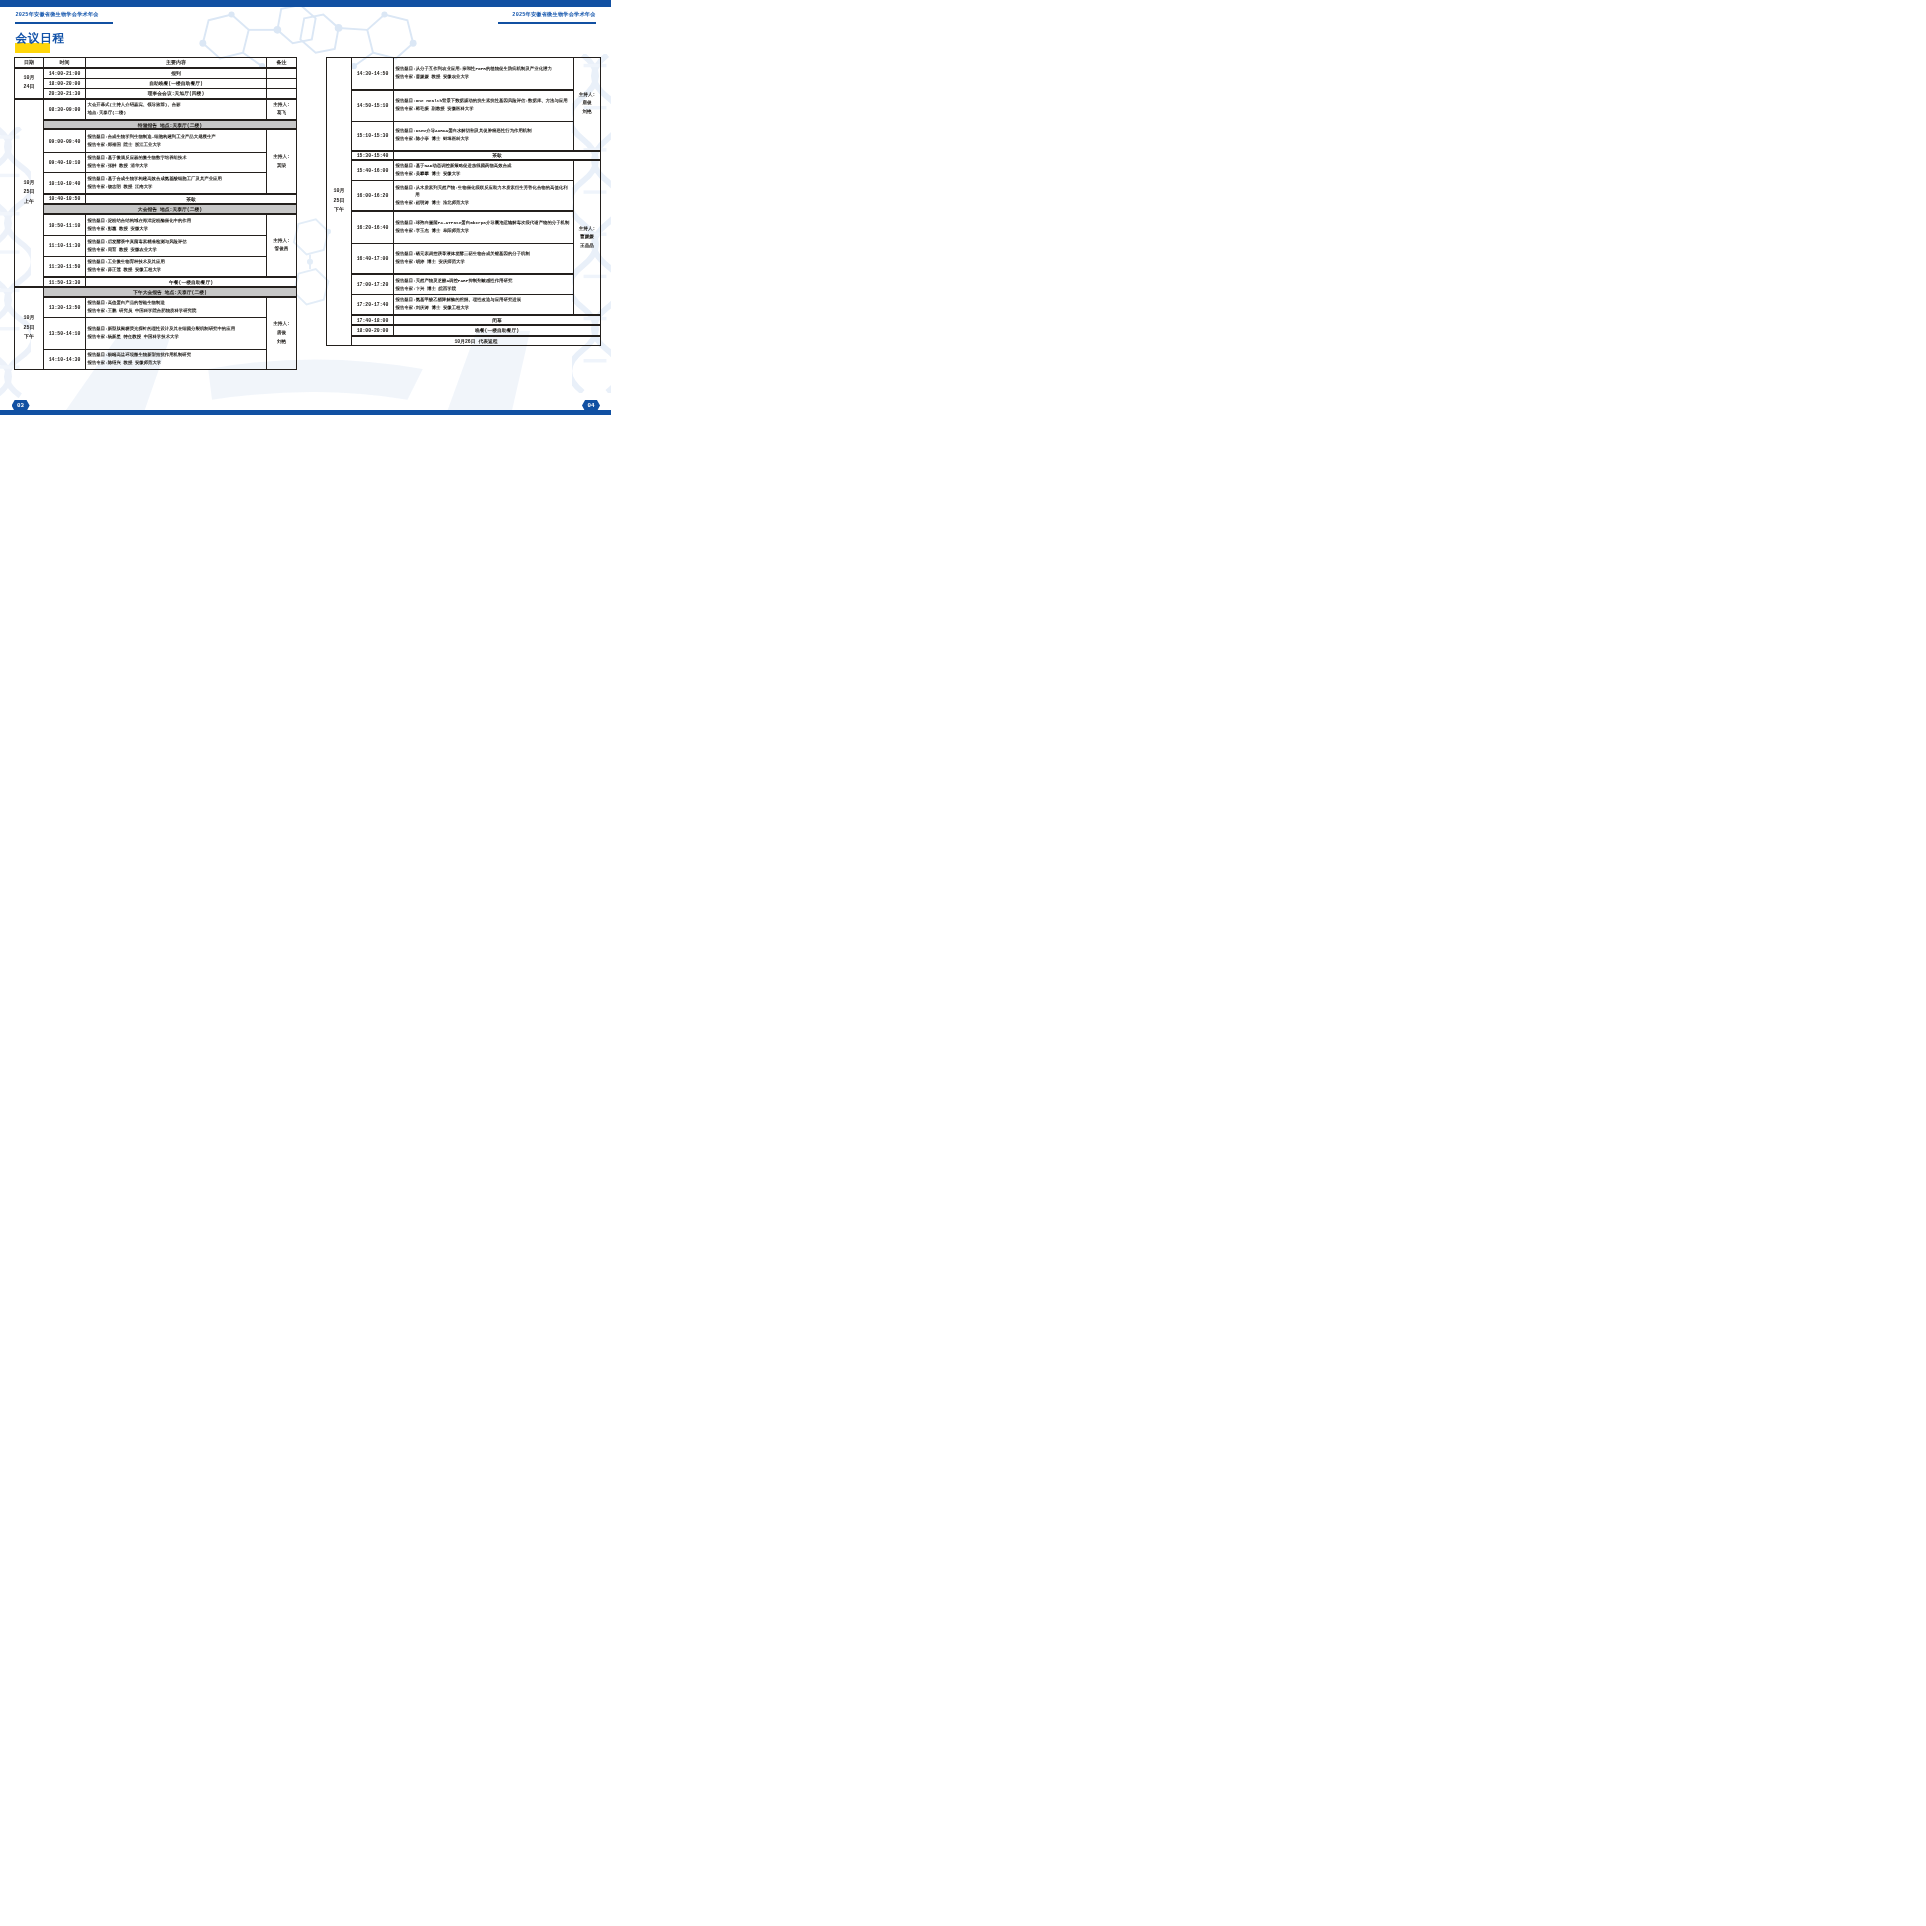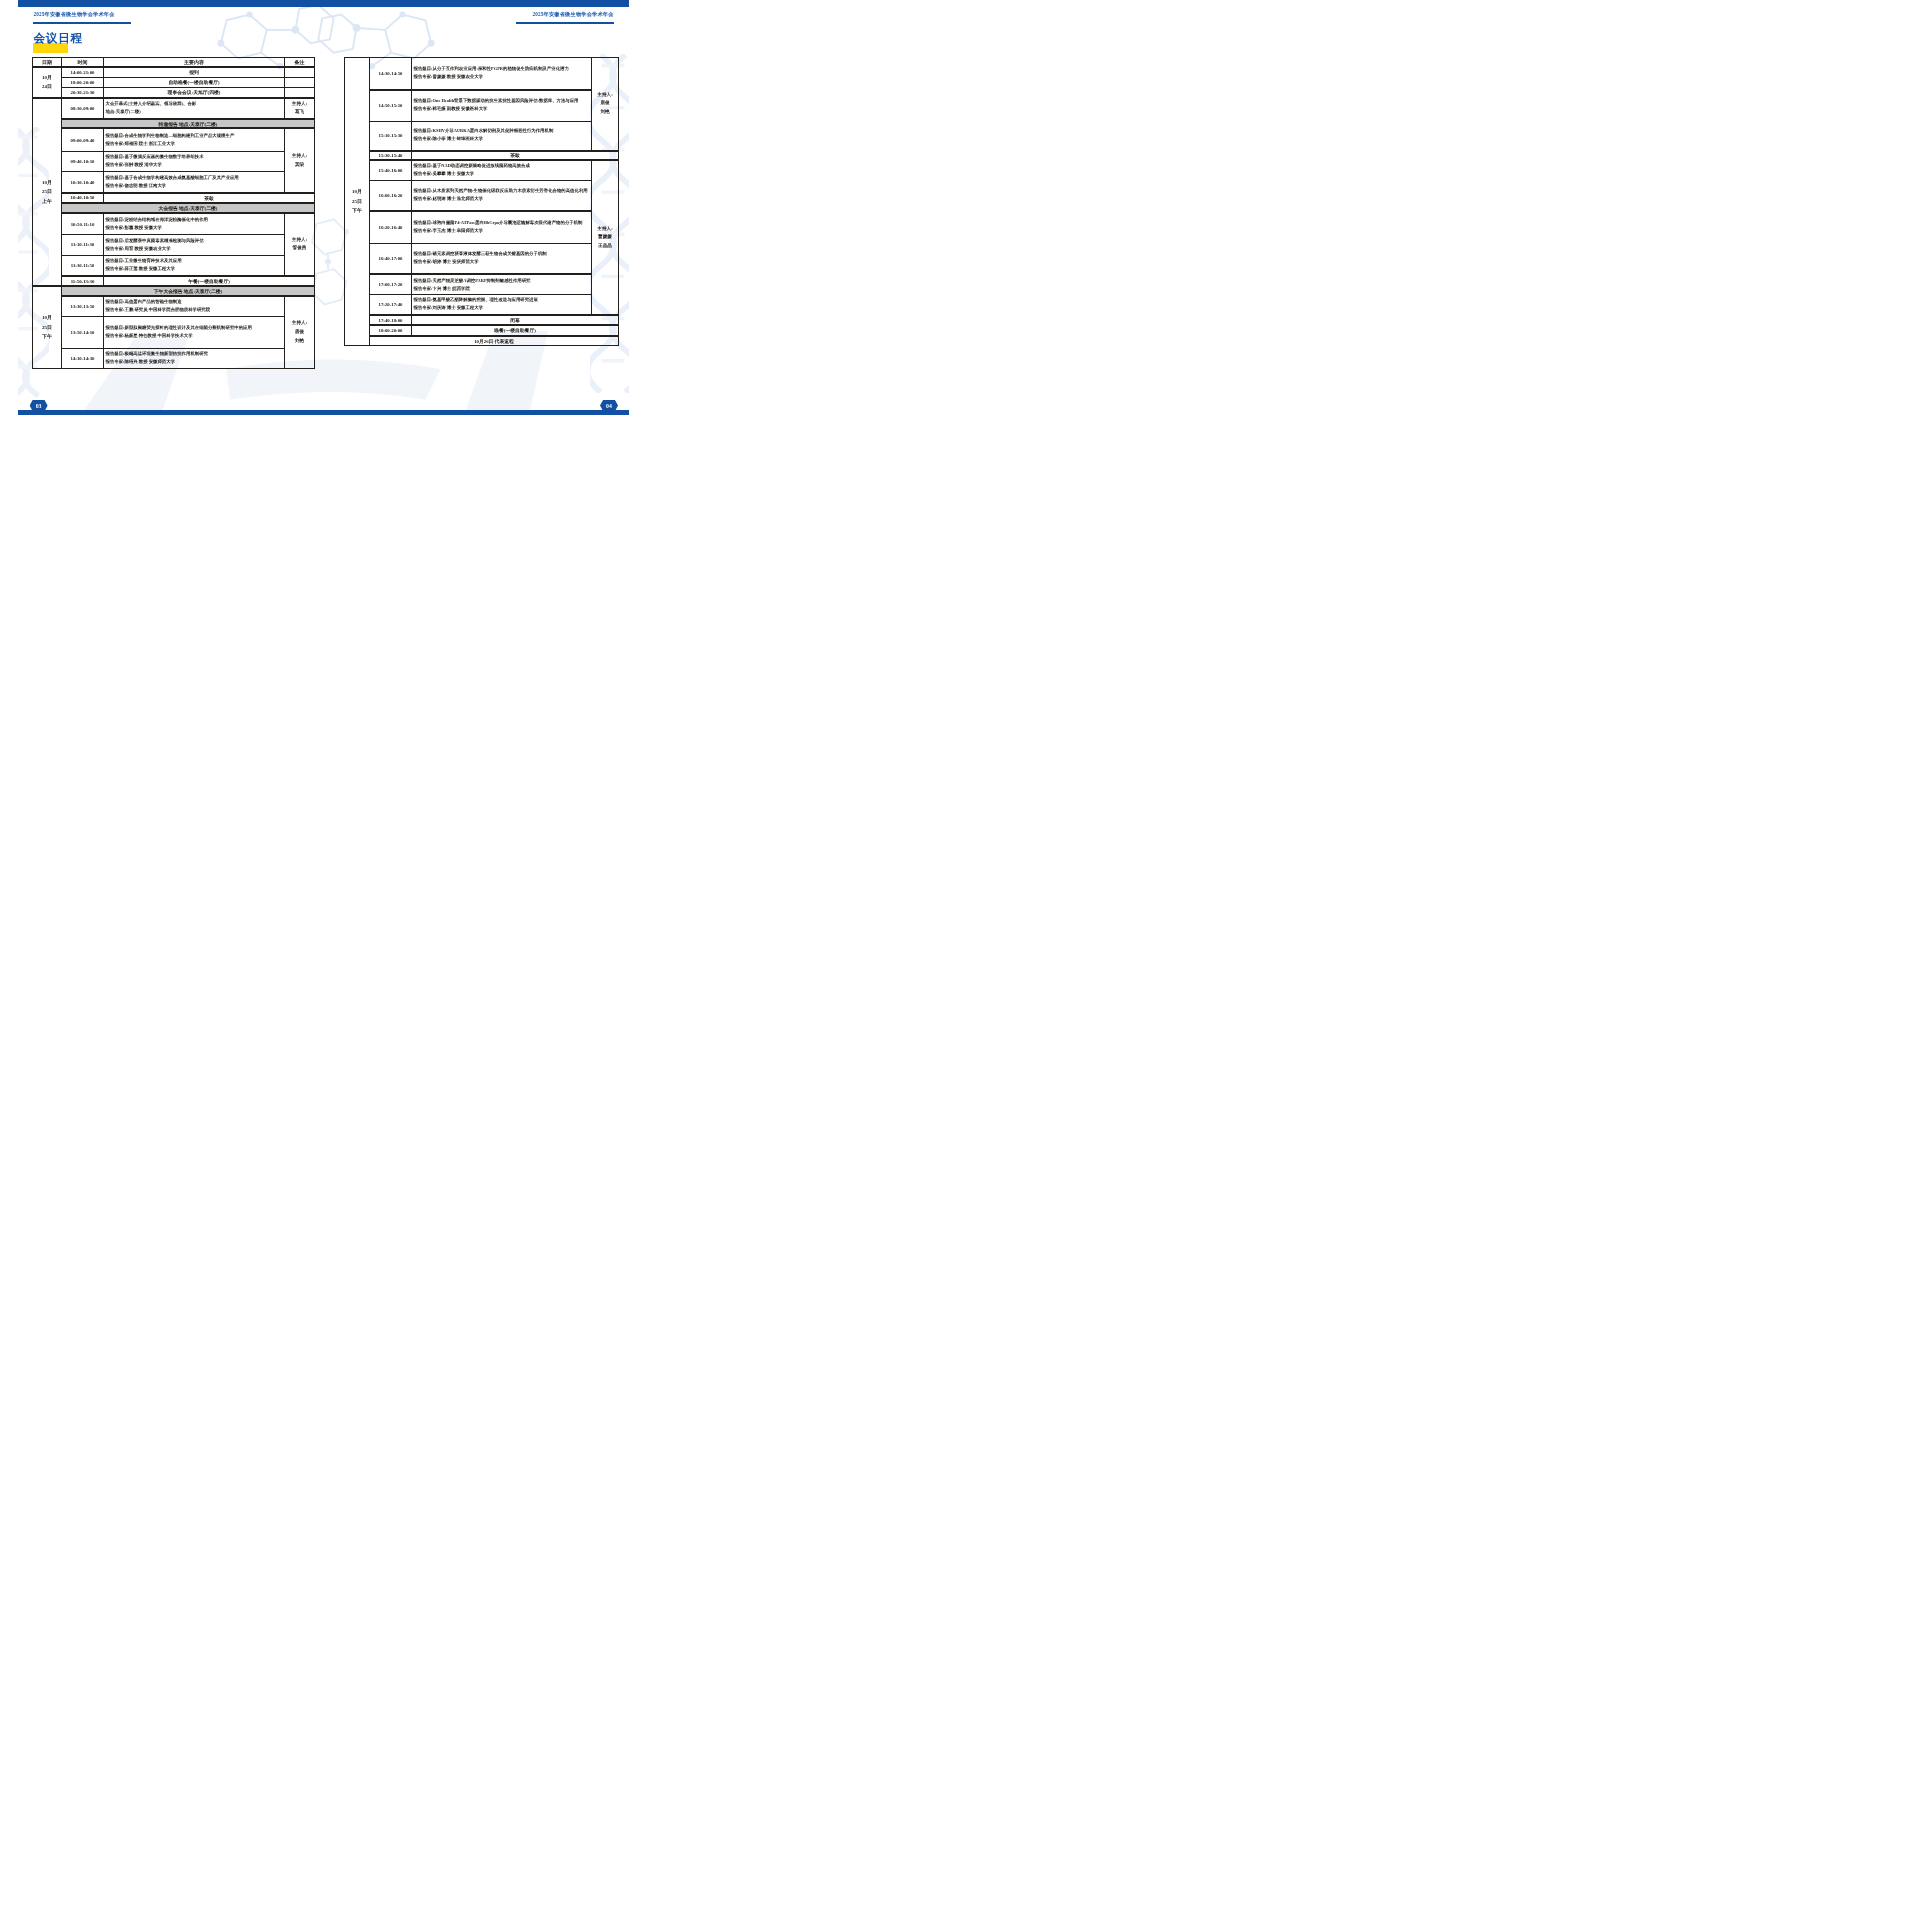--- a/index.html
+++ b/index.html
@@ -1,17 +1,17 @@
 <!DOCTYPE html>
 <html style="font-size:6.2px"><head>
 <meta charset="utf-8">
 <style>
   html,body{margin:0;padding:0;background:#fff;}
   #page{position:relative;width:611px;height:415px;background:#ffffff;overflow:hidden;
-        font-family:Liberation Serif, serif;font-weight:700;color:#1b1815;margin-left:18px;}
+        font-family:Liberation Mono, monospace;font-weight:700;color:#1b1815;}
   
   .topbar{position:absolute;left:0;top:0;width:100%;height:7.3px;background:#1150a2;}
   .bottombar{position:absolute;left:0;bottom:0;width:100%;height:4.6px;background:#1150a2;}
   .hdr{position:absolute;top:11.2px;font-size:5.2px;letter-spacing:0.2px;color:#1456ad;white-space:nowrap;}
   .hdr-l{left:15.4px;}
   .hdr-r{right:15.4px;}
   .hdr-bar{position:absolute;top:21.6px;height:2.3px;background:#1150a2;width:98px;}
   .hdr-bar-l{left:15.4px;}
   .hdr-bar-r{right:15.4px;}
   .title-wrap{position:absolute;left:15.4px;top:31px;width:77px;height:23px;}

